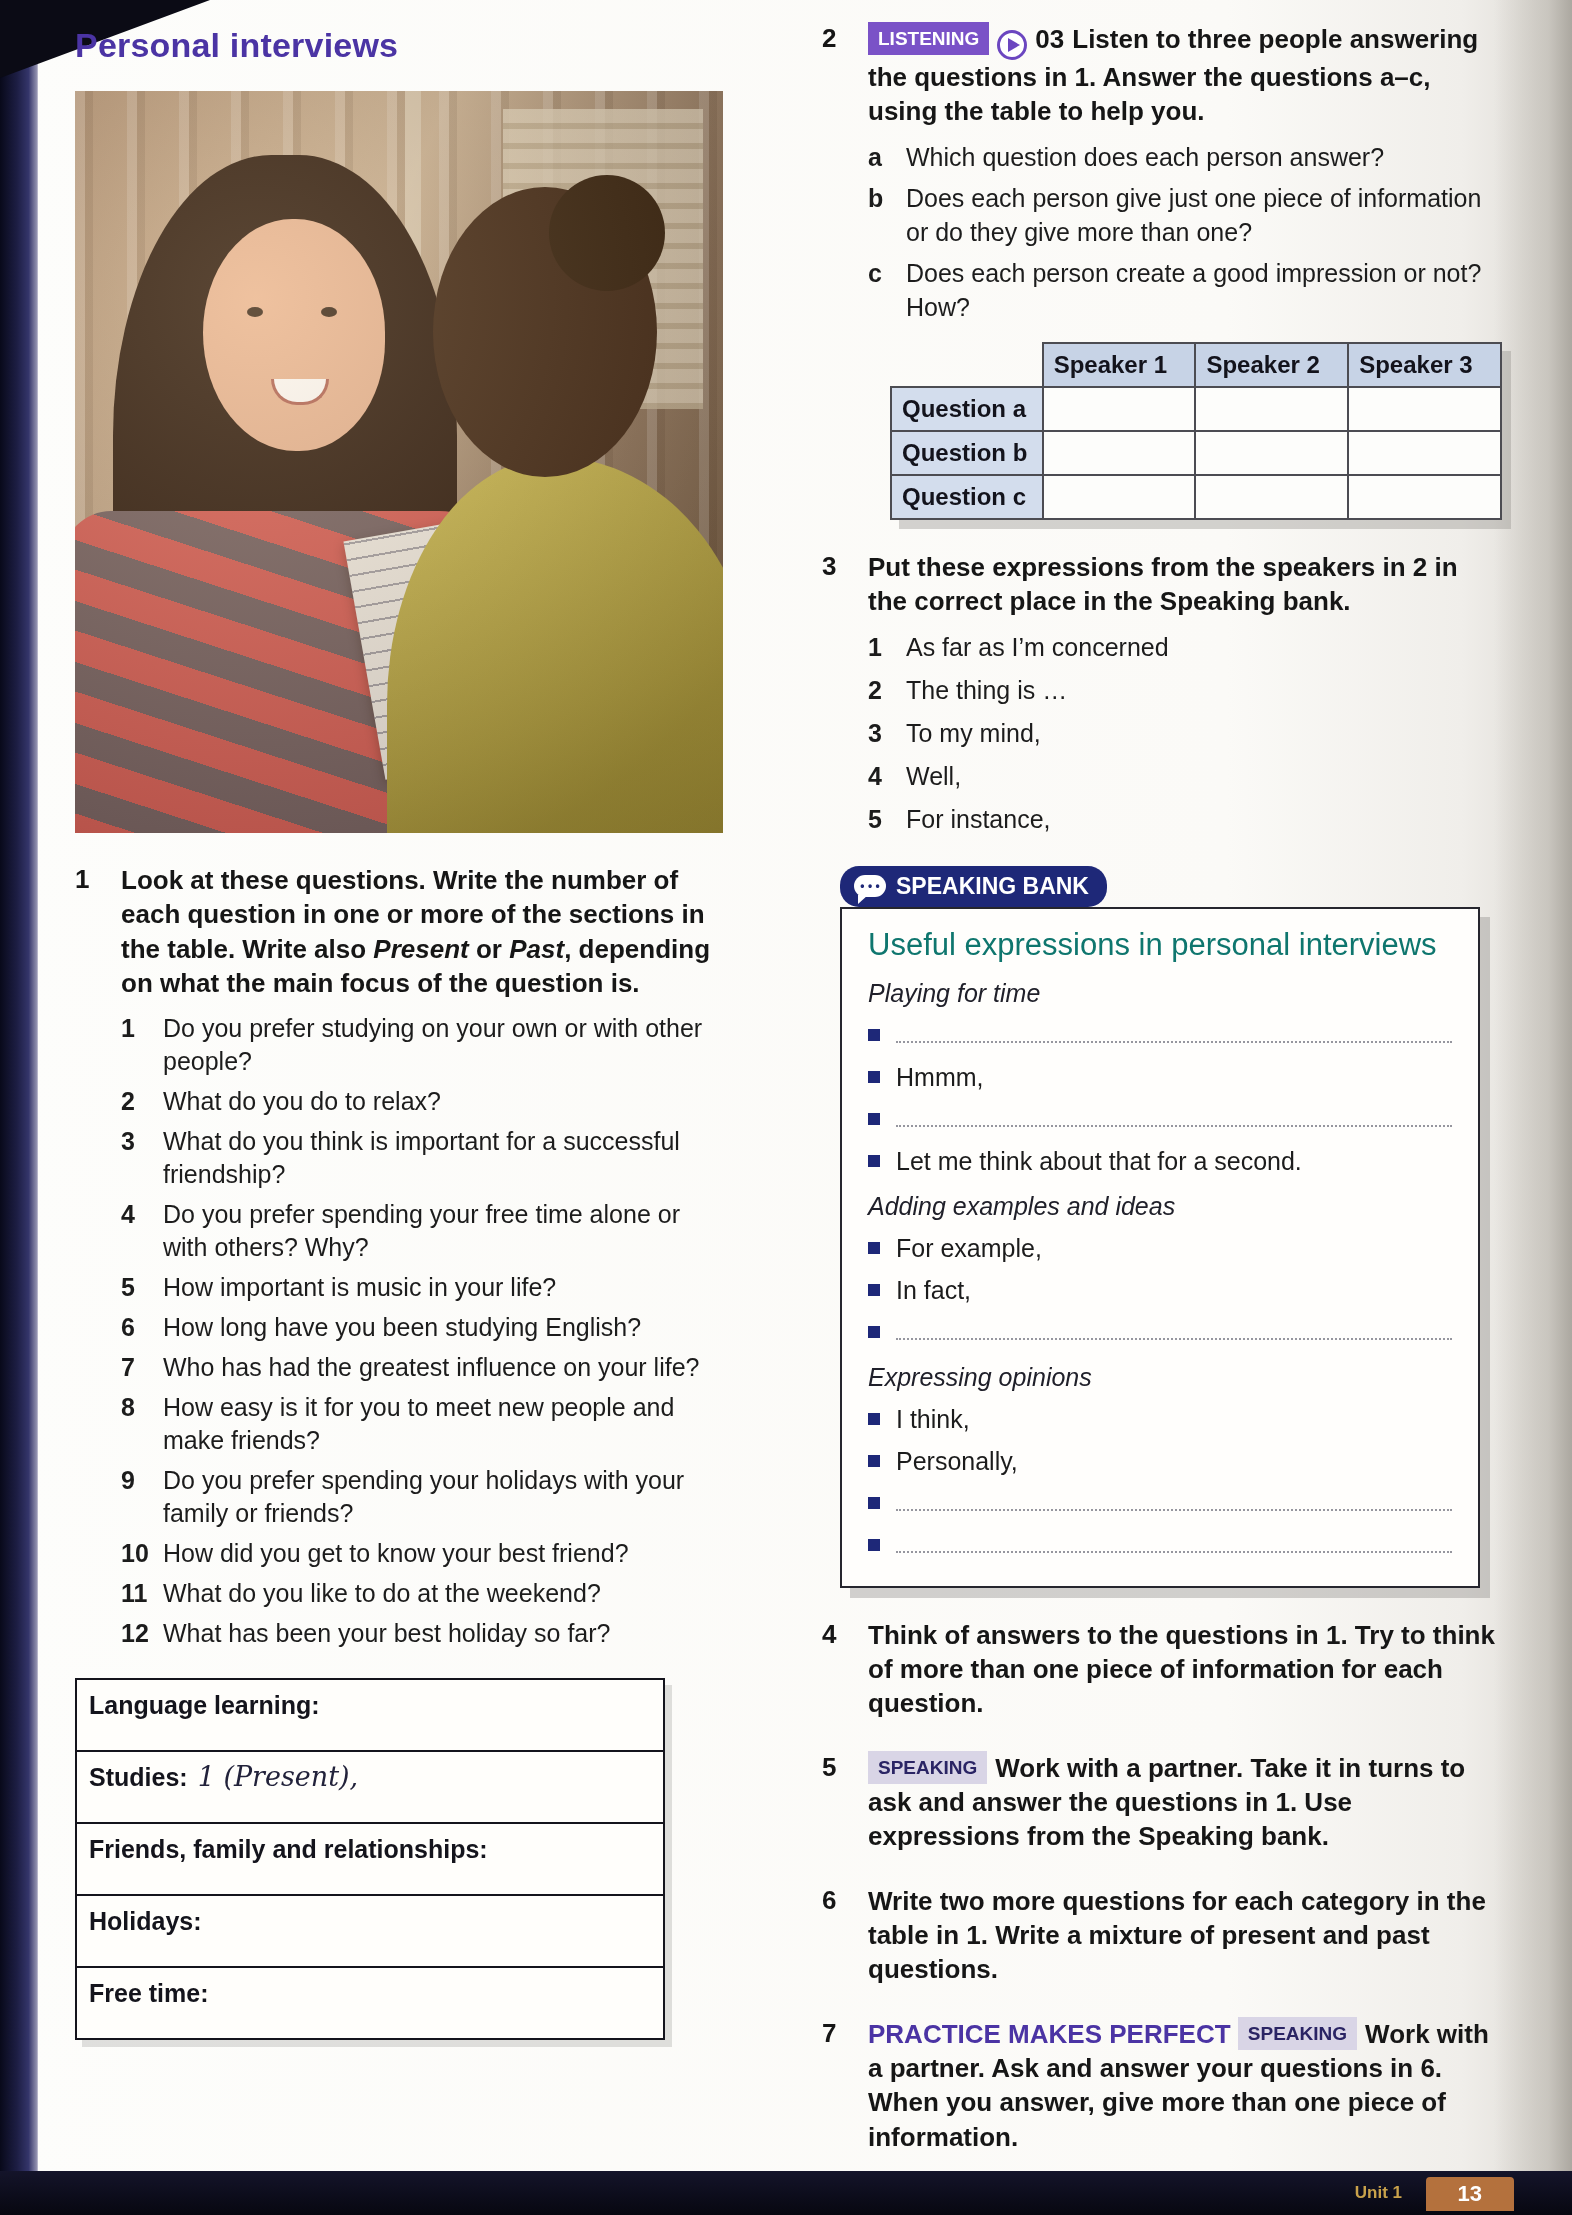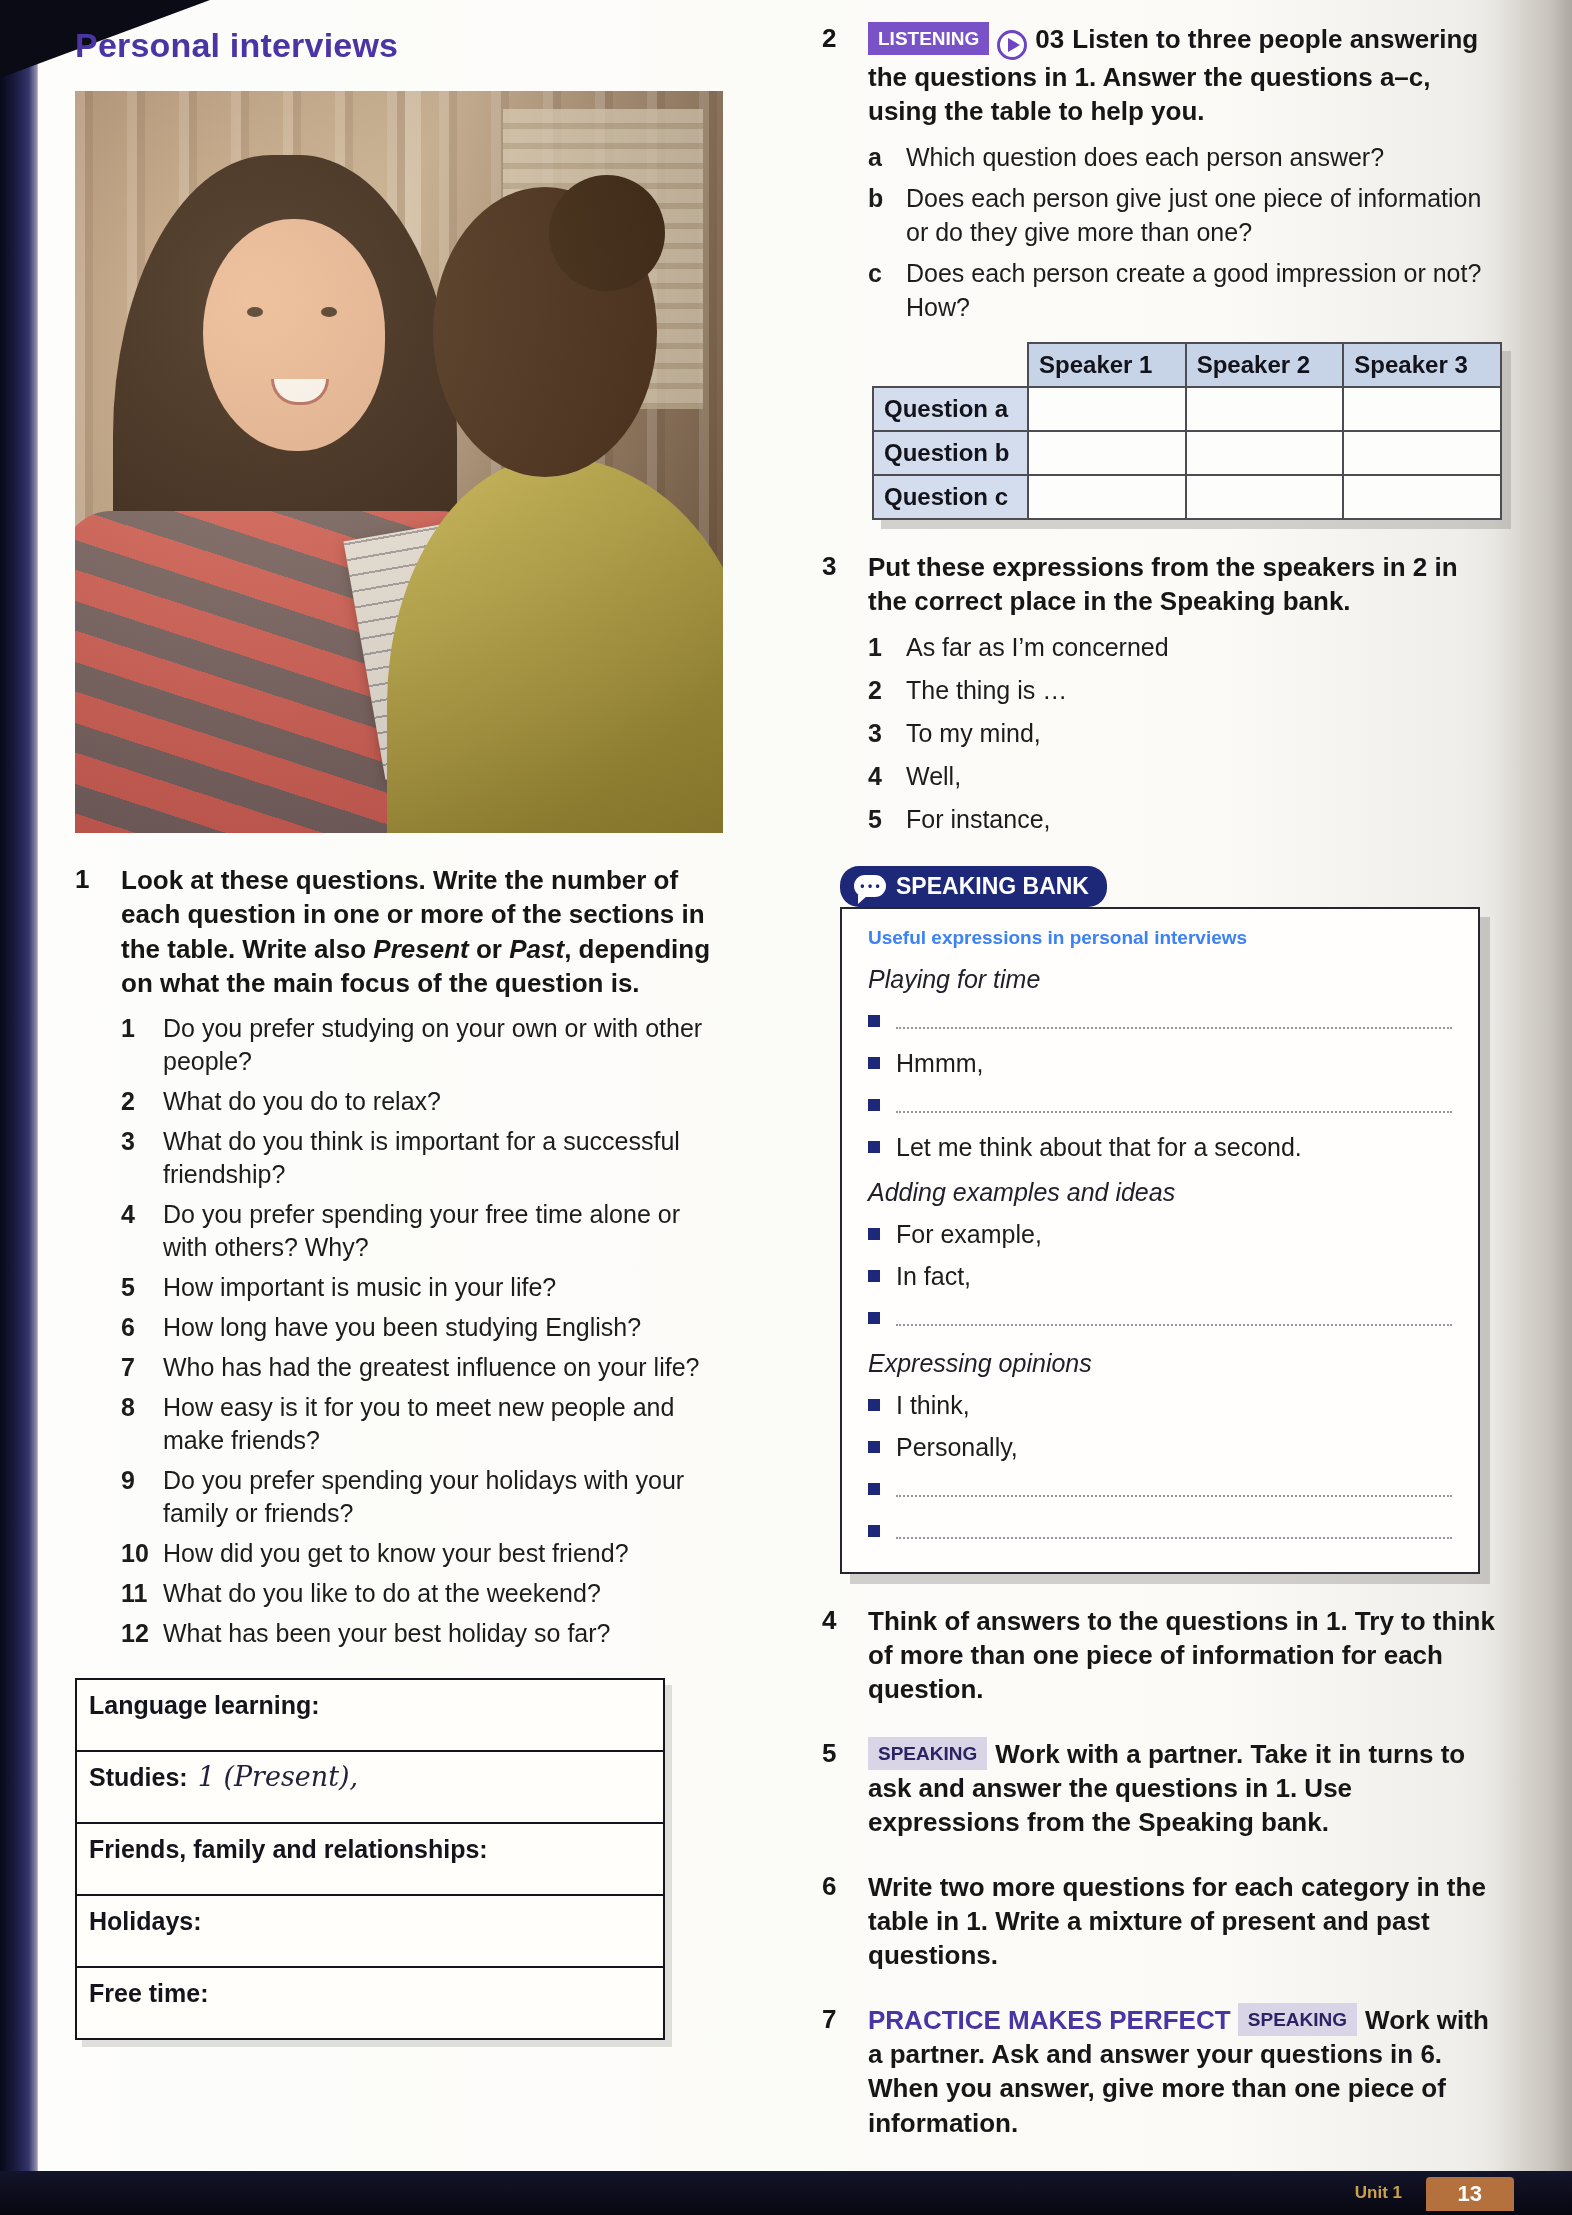--- a/index.html
+++ b/index.html
@@ -78,42 +78,42 @@
   .play-btn { display:inline-flex; width:30px; height:30px; border-radius:50%; border:3px solid #6b46c0;
     background:#fff; align-items:center; justify-content:center; vertical-align:-4px; margin-right:8px; }
   .play-tri { width:0; height:0; border-left:12px solid #6b46c0; border-top:7px solid transparent;
     border-bottom:7px solid transparent; margin-left:3px; }
   .track { font-weight:bold; margin-right:8px; }
 
   .sublist { margin-top:12px; }
   .subitem { display:flex; font-size:25px; color:#1c1c1c; line-height:1.34; margin-top:8px; }
   .subletter { flex:0 0 38px; font-weight:bold; }
 
-  table.speaker { border-collapse:collapse; margin:18px 0 0 4px; box-shadow:9px 9px 0 rgba(150,148,142,0.4); }
+  table.speaker { border-collapse:collapse; margin:18px 0 0 22px; box-shadow:9px 9px 0 rgba(150,148,142,0.4); }
   .speaker th, .speaker td { border:2px solid #4c4c52; font-size:24px; padding:7px 10px; height:42px; }
   .speaker thead th { background:#c7d3e6; font-weight:bold; text-align:left; color:#13131c; width:162px; }
   .speaker thead th.corner { border:none; background:transparent; box-shadow:none; width:158px; }
   .speaker tbody th { background:#d3dded; font-weight:bold; text-align:left; color:#13131c; }
   .speaker td { background:#fdfdfb; }
 
   .numlist { margin-top:12px; }
   .numitem { display:flex; font-size:25px; color:#1c1c1c; line-height:1.32; margin-top:10px; }
   .numitem .n { flex:0 0 38px; font-weight:bold; }
 
   .sb-wrap { margin-top:30px; margin-left:18px; }
   .sb-tab { display:inline-flex; align-items:center; gap:10px; background:#1e2878; color:#fff;
     font-weight:bold; font-size:23px; padding:7px 18px 7px 14px;border-radius:19px; }
   .bubble-icon { position:relative; width:32px; height:22px; background:#fff; border-radius:11px; }
   .bubble-icon::before { content:""; position:absolute; left:4px; bottom:-7px; width:0; height:0;
     border-top:9px solid #fff; border-right:10px solid transparent; }
   .bubble-icon::after { content:"• • •"; position:absolute; inset:0; display:flex; align-items:center;
     justify-content:center; color:#1e2878; font-size:12px; font-weight:bold; }
   .sb-box { width:640px; border:2px solid #26262e; background:#fffefc; padding:18px 26px 26px;
     box-shadow:10px 10px 0 rgba(140,138,133,0.38); }
-  .sb-title { font-size:19px; font-weight:bold; color:#3b82f6; }
+  .sb-title { font-size:31px; font-weight:normal; color:#0f766e; }
   .sb-sec-h { font-size:25px; font-style:italic; color:#20202a; margin-top:16px; }
   .sb-item { display:flex; align-items:center; gap:16px; margin-top:12px; font-size:25px; color:#1c1c1c; min-height:30px; }
   .sb-bullet { flex:0 0 12px; width:12px; height:12px; background:#1e2878; }
   .dotline { flex:1; border-bottom:2px dotted #96969e; height:16px; }
   .sb-item .txt { line-height:1.2; }
 
   .purple-caps { color:#4b34a4; font-weight:bold; }
 </style>
 </head>
 <body>

